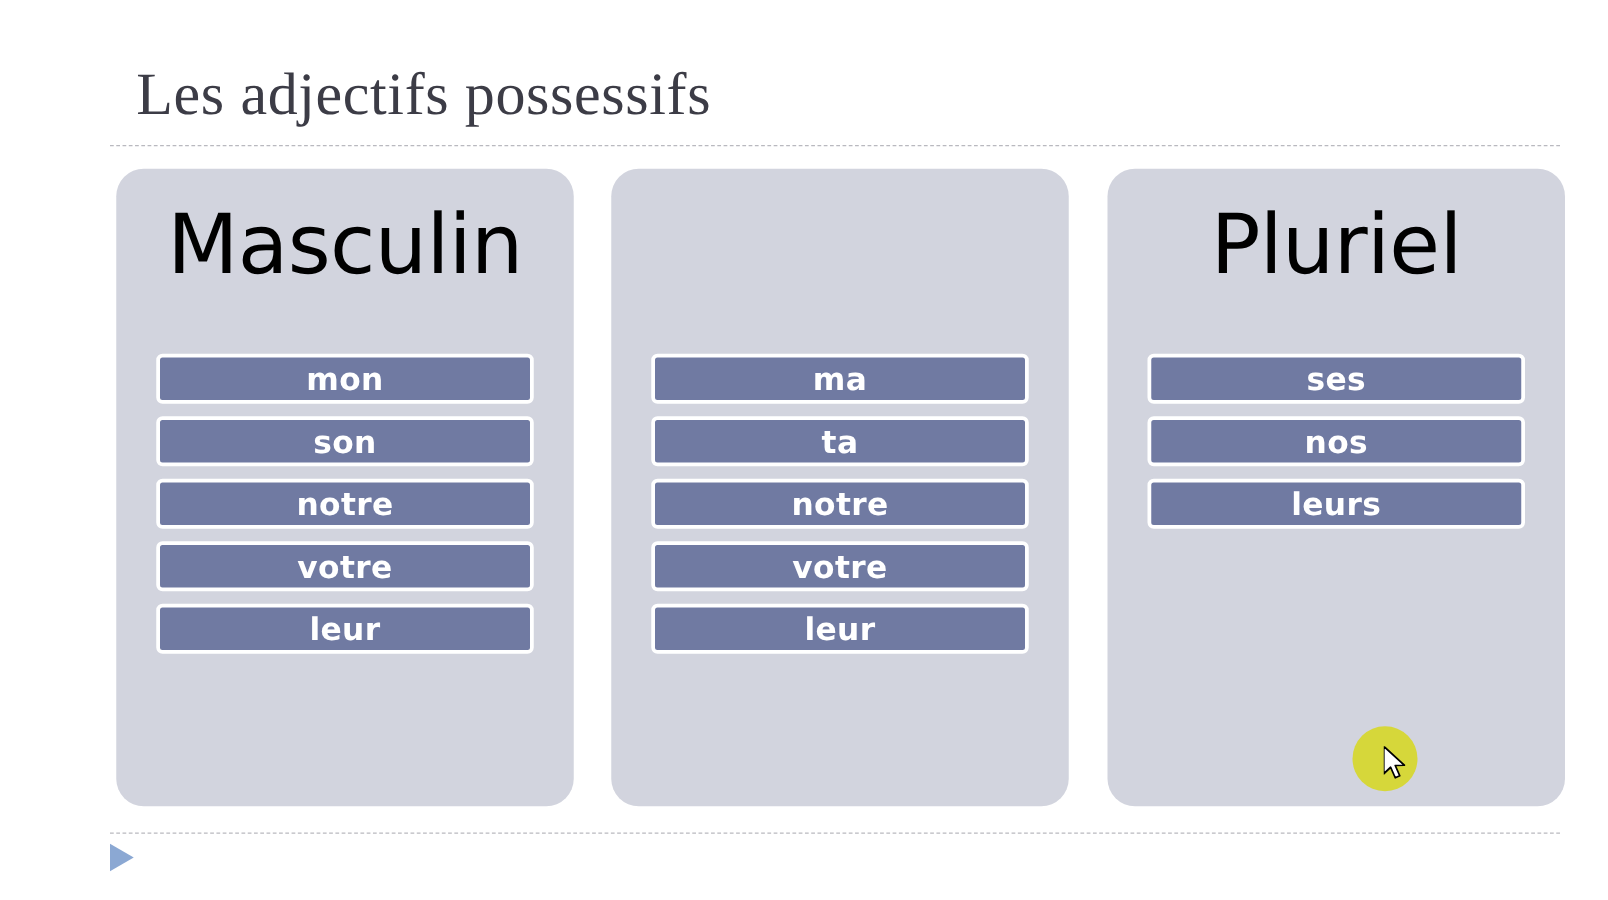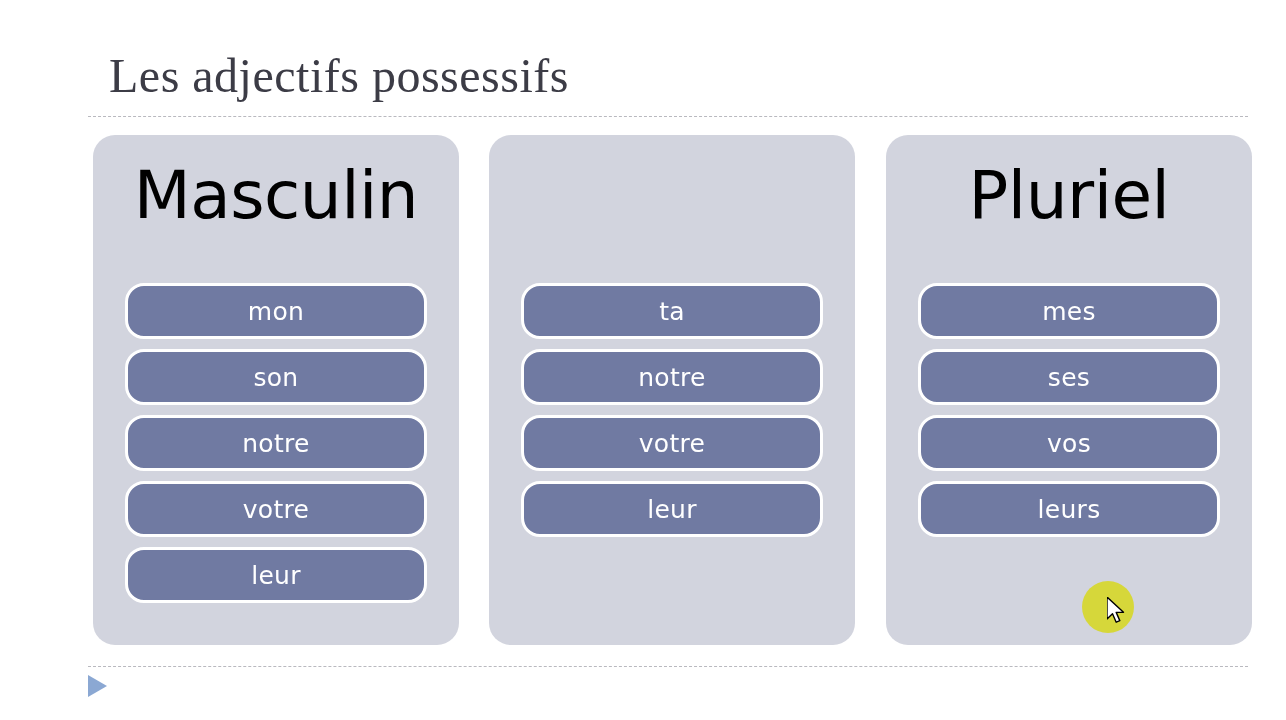--- a/index.html
+++ b/index.html
@@ -86,32 +86,32 @@
 
   .word-list {
     position: absolute;
     top: 148px;
     left: 32px;
     width: 302px;
   }
 
   .word-box {
     position: relative;
-    height: 56px;
+    height: 40px;
     margin-bottom: 10px;
     background: #707aa2;
     border: 3px solid #ffffff;
-    border-radius: 19px;
+    border-radius: 5px;
     display: flex;
     align-items: center;
     justify-content: center;
     color: #ffffff;
     font-family: "DejaVu Sans", sans-serif;
     font-size: 25px;
-    font-weight: 400;
+    font-weight: 700;
     letter-spacing: 0.3px;
   }
   .word-box:last-child { margin-bottom: 0; }
 
   
   .click-halo {
     position: absolute;
     left: 1057px;
     top: 581px;
     width: 52px;
@@ -159,33 +159,33 @@
         <div class="word-box">mon</div>
         <div class="word-box">son</div>
         <div class="word-box">notre</div>
         <div class="word-box">votre</div>
         <div class="word-box">leur</div>
       </div>
     </div>
 
     <div class="card col1">
       <div class="word-list">
+        <div class="word-box">ma</div>
         <div class="word-box">ta</div>
         <div class="word-box">notre</div>
         <div class="word-box">votre</div>
         <div class="word-box">leur</div>
       </div>
     </div>
 
     <div class="card col2">
       <div class="card-header">Pluriel</div>
       <div class="word-list">
-        <div class="word-box">mes</div>
         <div class="word-box">ses</div>
-        <div class="word-box">vos</div>
+        <div class="word-box">nos</div>
         <div class="word-box">leurs</div>
       </div>
     </div>
 
   </div>
 
   <div class="footer-rule"></div>
 
   <div class="advance-arrow"></div>
 

